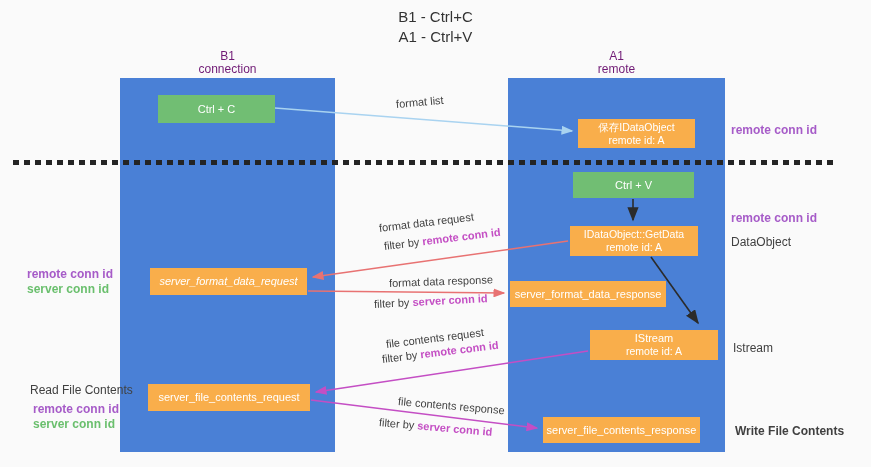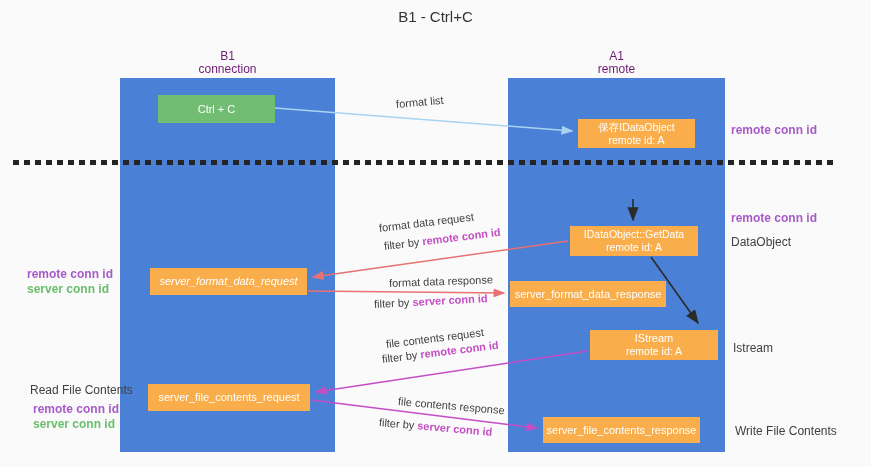--- a/index.html
+++ b/index.html
@@ -45,20 +45,21 @@
 
   .arrow-layer{position:absolute;left:0;top:0;width:871px;height:467px;pointer-events:none;}
 </style>
 </head>
 <body>
 
 <div id="canvas">
 
   <div class="title">
     <div>B1 - Ctrl+C</div>
+    <div>A1 - Ctrl+V</div>
   </div>
 
   <div class="lane-header left">
     <div>B1</div>
     <div>connection</div>
   </div>
   <div class="lane-header right">
     <div>A1</div>
     <div>remote</div>
   </div>
@@ -94,20 +95,23 @@
 
   <div class="box green b-ctrlc">
     <span>Ctrl + C</span>
   </div>
 
   <div class="box orange b-save">
     <span>保存IDataObject</span>
     <span class="l2">remote id: A</span>
   </div>
 
+  <div class="box green b-ctrlv">
+    <span>Ctrl + V</span>
+  </div>
 
   <div class="box orange b-getdata">
     <span>IDataObject::GetData</span>
     <span class="l2">remote id: A</span>
   </div>
 
   <div class="box orange b-freq">
     <span>server_format_data_request</span>
   </div>
 
@@ -139,21 +143,21 @@
   <div class="flow" style="left:386px;top:338px;transform:rotate(-7deg);">file contents request</div>
   <div class="flow" style="left:382px;top:353px;transform:rotate(-7deg);"><span>filter by </span><span class="hl">remote conn id</span></div>
 
   <div class="flow" style="left:398px;top:395px;transform:rotate(5deg);">file contents response</div>
   <div class="flow" style="left:379px;top:416px;transform:rotate(5deg);"><span>filter by </span><span class="hl">server conn id</span></div>
 
   <div class="side purple" style="left:731px;top:123px;">remote conn id</div>
   <div class="side purple" style="left:731px;top:211px;">remote conn id</div>
   <div class="side" style="left:731px;top:235px;">DataObject</div>
   <div class="side" style="left:733px;top:341px;">Istream</div>
-  <div class="side" style="left:735px;top:424px;">Write File Contents</div>
+  <div class="side" style="left:735px;top:424px;font-weight:bold;">Write File Contents</div>
 
   <div class="side purple" style="left:27px;top:267px;">remote conn id</div>
   <div class="side green" style="left:27px;top:282px;">server conn id</div>
   <div class="side" style="left:30px;top:383px;">Read File Contents</div>
   <div class="side purple" style="left:33px;top:402px;">remote conn id</div>
   <div class="side green" style="left:33px;top:417px;">server conn id</div>
 
 </div>
 
 </body></html>

